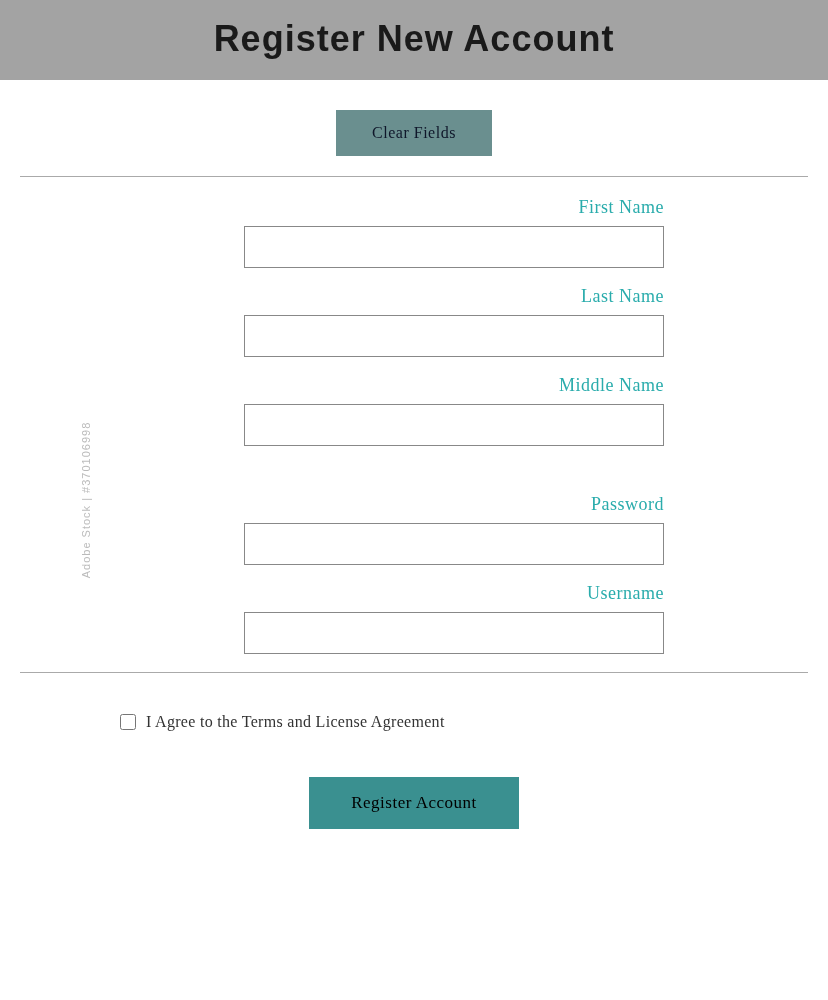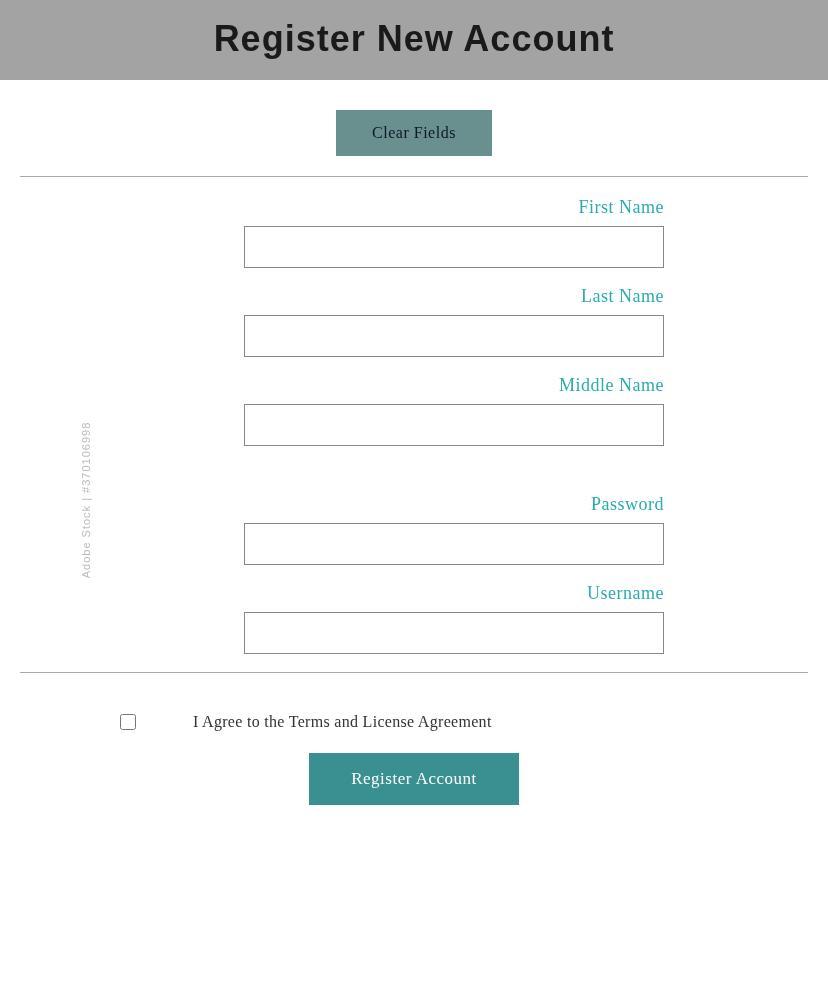--- a/index.html
+++ b/index.html
@@ -136,22 +136,21 @@
     }
 
     
     .checkbox-area {
       width: 100%;
       display: flex;
       align-items: center;
       justify-content: flex-start;
       padding-left: 100px;
       margin-top: 10px;
-      margin-bottom: 12px;
-      gap: 47px;
+      margin-bottom: 36px;
     }
 
     .checkbox-input {
       width: 16px;
       height: 16px;
       margin-right: 10px;
       border: 1.5px solid #555;
       cursor: pointer;
       flex-shrink: 0;
     }
@@ -174,21 +173,21 @@
     
     .register-btn-area {
       width: 100%;
       display: flex;
       justify-content: center;
       margin-top: 10px;
     }
 
     .register-btn {
       background-color: #3a9090;
-      color: #ffffff;
+      color: #000000;
       border: none;
       padding: 16px 42px;
       font-size: 17px;
       font-family: Georgia, serif;
       cursor: pointer;
       letter-spacing: 0.5px;
     }
 
     
     .adobe-vertical {

